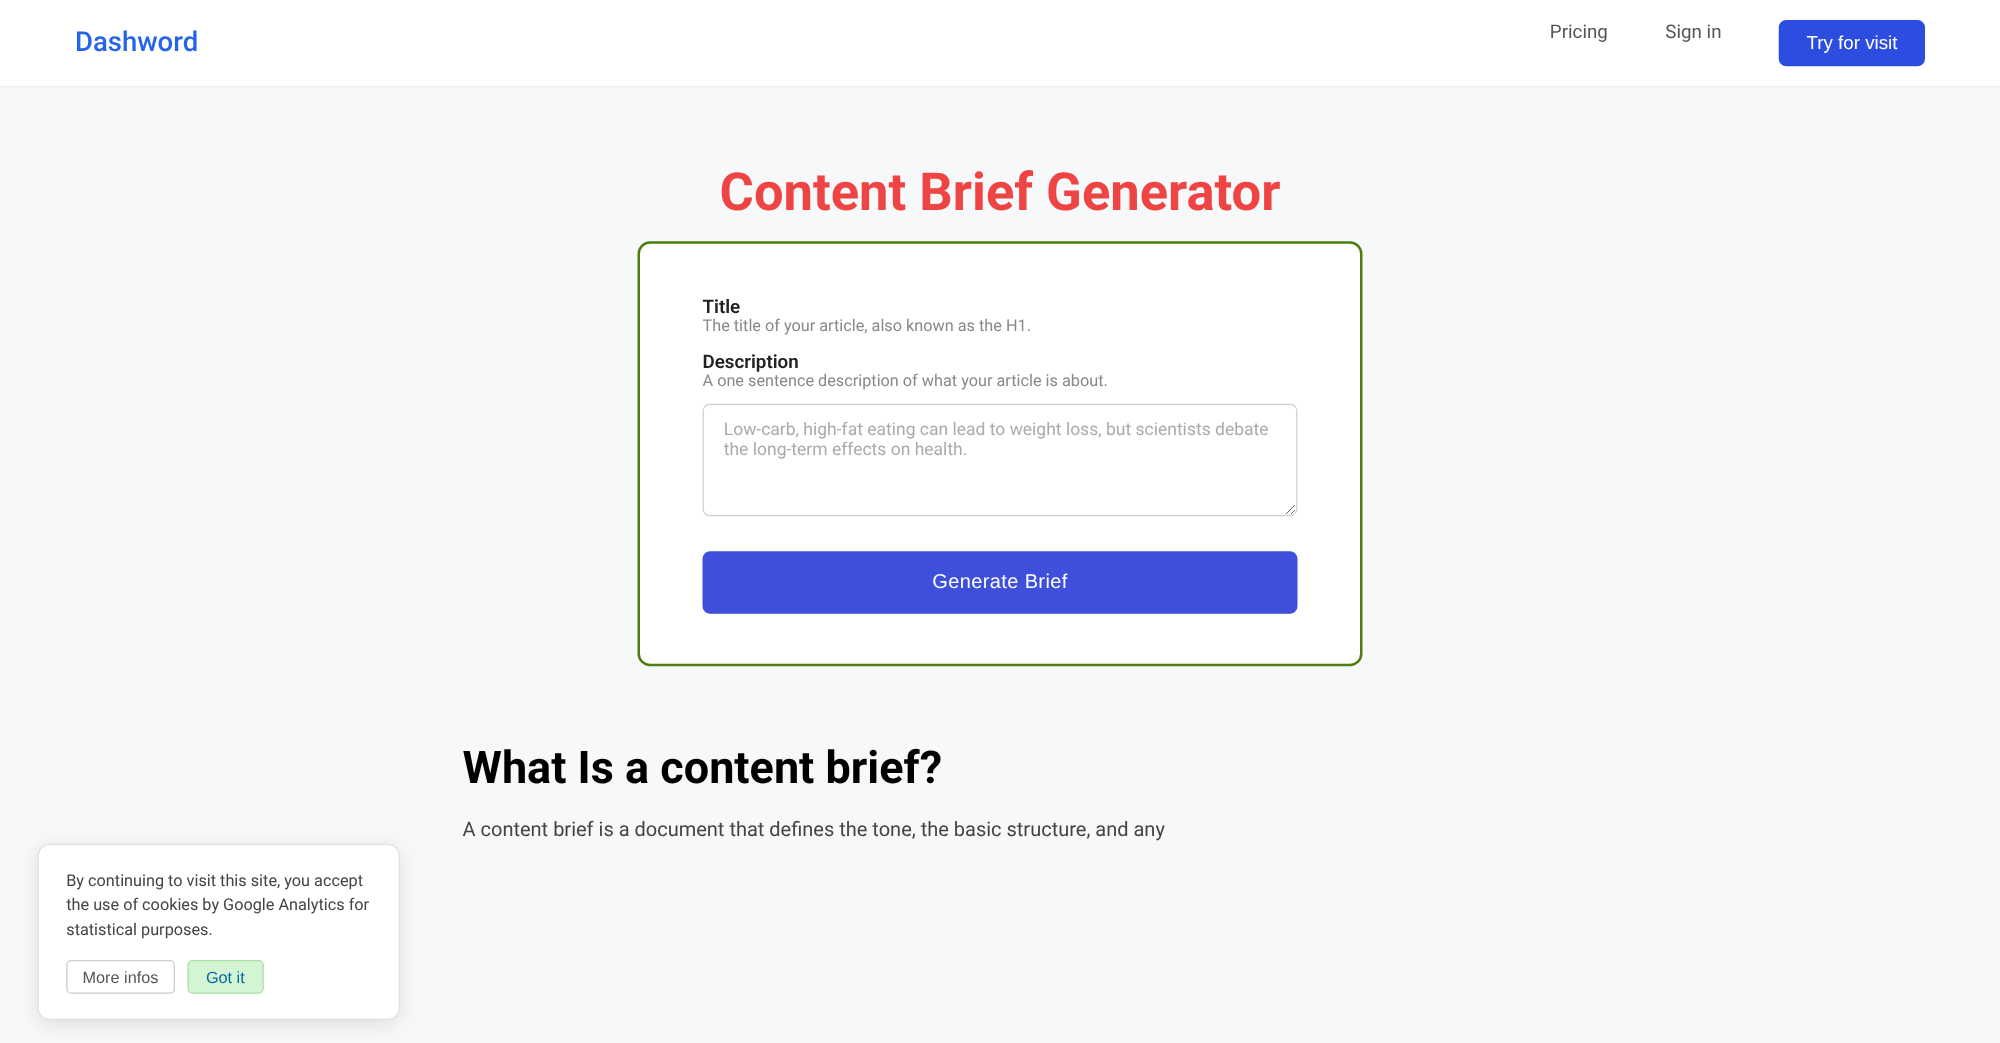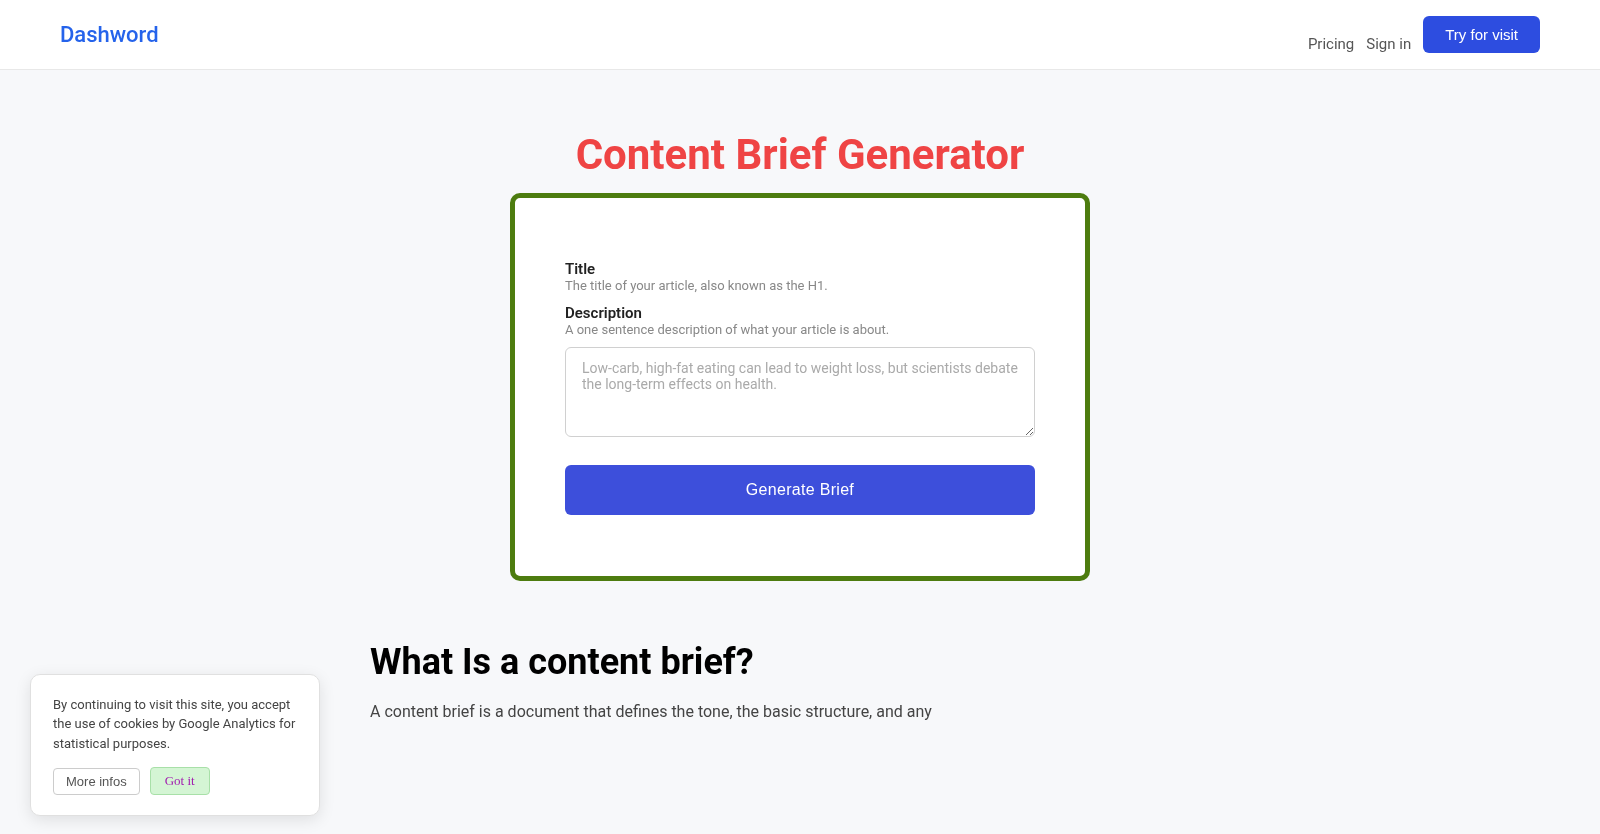--- a/index.html
+++ b/index.html
@@ -28,22 +28,22 @@
 
     .header-logo {
       font-size: 22px;
       font-weight: 500;
       color: #2563eb;
       text-decoration: none;
     }
 
     .header-nav {
       display: flex;
-      align-items: flex-end;
-      gap: 12px;
+      align-items: flex-start;
+      gap: 46px;
     }
 
     .nav-link {
       font-size: 15px;
       color: #555;
       text-decoration: none;
       cursor: pointer;
     }
 
     .try-free-button {
@@ -74,23 +74,23 @@
     .page-subtitle {
       text-align: center;
       font-size: 18px;
       color: #2d4de0;
       margin-bottom: 40px;
     }
 
     
     .form-card {
       background-color: #ffffff;
-      border: 5px solid #4d7c0f;
+      border: 2px solid #4d7c0f;
       border-radius: 10px;
-      padding: 61px 50px;
+      padding: 40px 50px;
       max-width: 580px;
       margin: 0 auto 60px;
     }
 
     .field-label {
       font-size: 15px;
       font-weight: 600;
       color: #222;
       margin-bottom: 4px;
     }
@@ -203,24 +203,23 @@
       color: #555;
       cursor: pointer;
     }
 
     .got-it-button {
       background-color: #d4f5d4;
       border: 1px solid #a8e0a8;
       border-radius: 4px;
       padding: 5px 14px;
       font-size: 13px;
-      color: #a21caf;
-      cursor: pointer;
-      font-weight: 500;
-      font-family: Liberation Serif, serif;
+      color: #0369a1;
+      cursor: pointer;
+      font-weight: 500;
     }
   </style>
 </head>
 <body>
 
 <header class="header">
   <a class="header-logo">Dashword</a>
   <nav class="header-nav">
     <a class="nav-link">Pricing</a>
     <a class="nav-link">Sign in</a>

